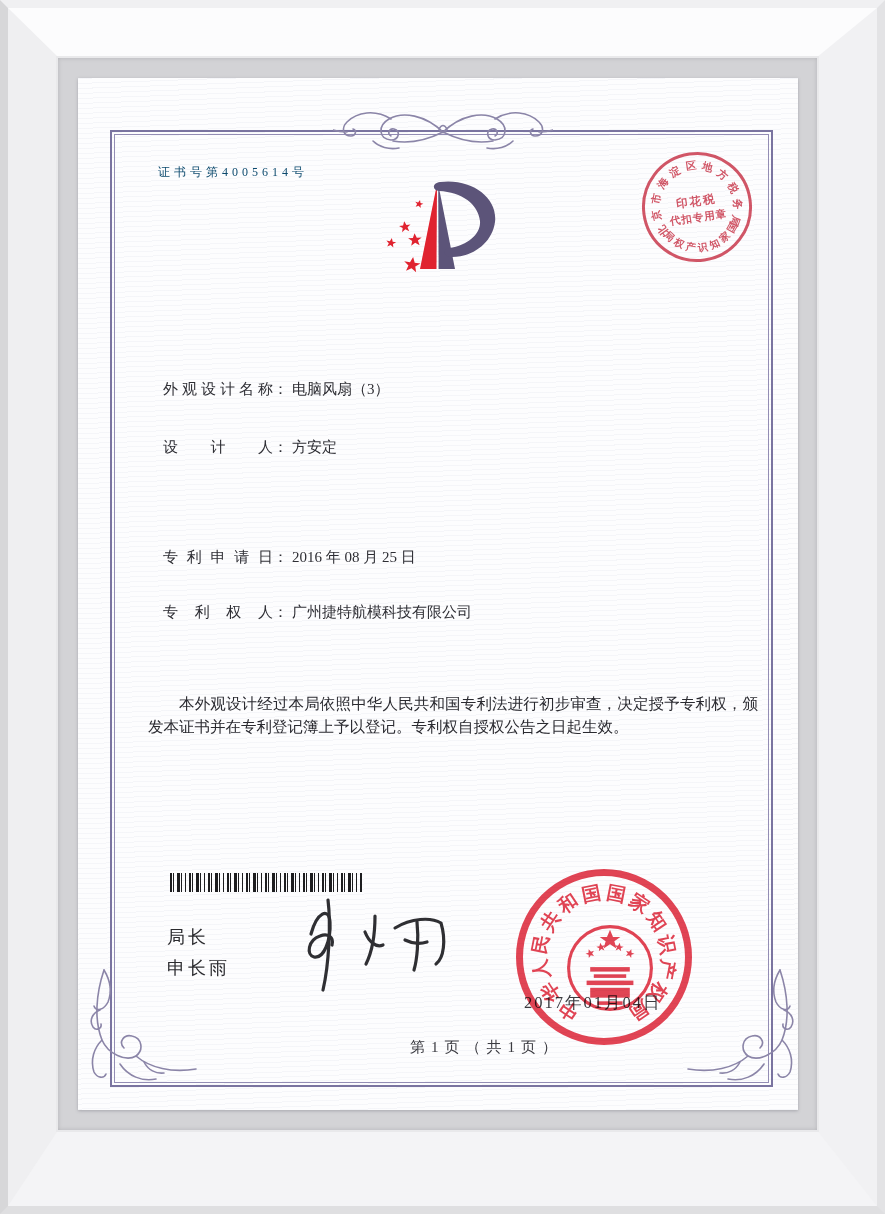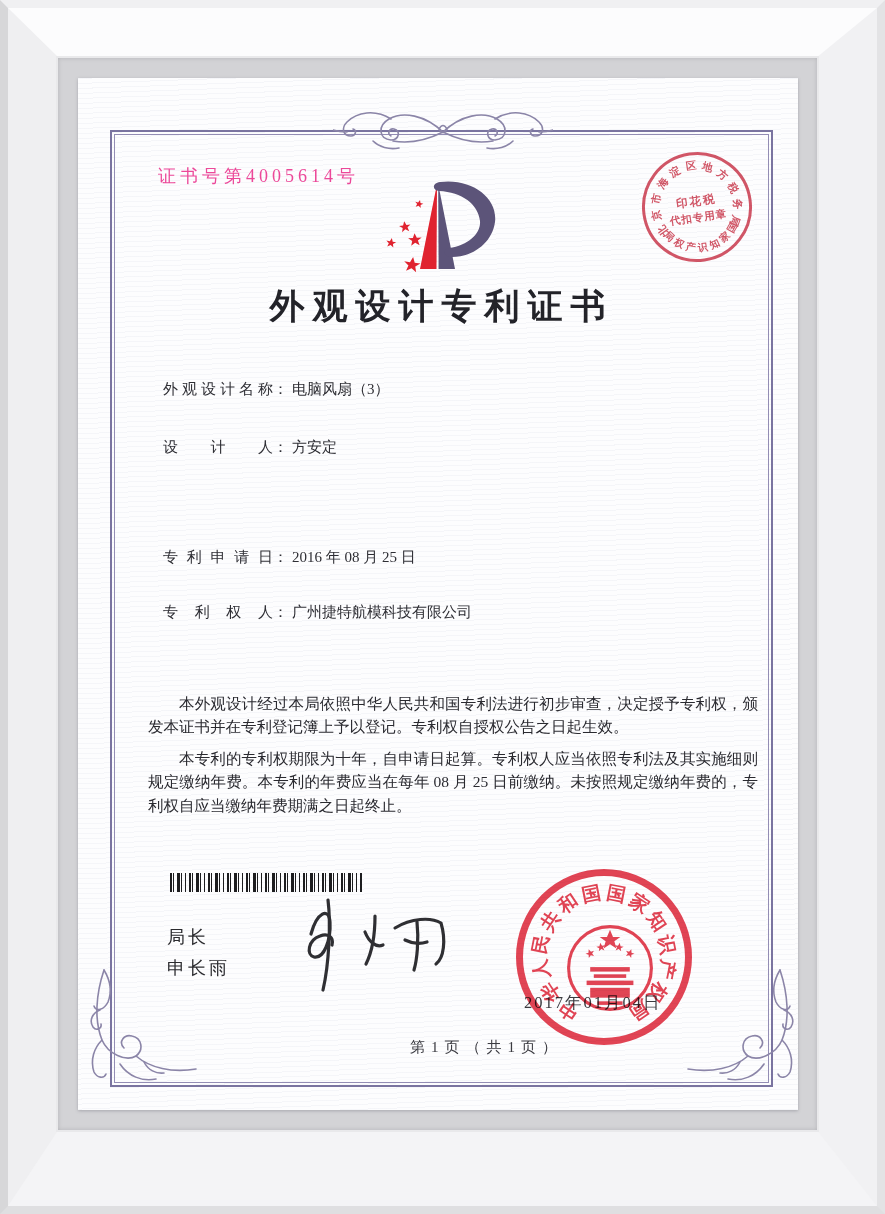--- a/index.html
+++ b/index.html
@@ -22,21 +22,21 @@
     background:
       repeating-linear-gradient(178deg, rgba(186,192,212,.12) 0 1px, rgba(255,255,255,0) 1px 5px),
       #fdfdfe;
     box-shadow:0 1px 3px rgba(90,90,100,.35);}
   
   .bborder{position:absolute;left:110px;top:130px;width:663px;height:957px;
     border:2px solid #7a74a0;padding:2px;box-sizing:border-box;}
   .bborder-in{width:100%;height:100%;border:1px solid #938db4;box-sizing:border-box;}
   .flourish{position:absolute;pointer-events:none;}
   
-  .cert-no{position:absolute;left:158px;top:164px;font-size:18px;letter-spacing:4px;color:#ec4899;}
+  .cert-no{position:absolute;left:158px;top:164px;font-size:12px;letter-spacing:4px;color:#0c4a6e;}
   .title{position:absolute;left:110px;top:283px;width:663px;text-align:center;
     font-size:35px;font-weight:bold;letter-spacing:8px;color:#232329;}
   .frow{position:absolute;left:163px;font-size:15px;color:#2e2e34;white-space:nowrap;}
   .flabel{display:inline-block;width:110px;text-align:justify;text-align-last:justify;}
   .fcolon{display:inline-block;margin-right:4px;}
   .body-text{position:absolute;left:140px;top:684px;width:626px;font-size:15.5px;
     line-height:23.4px;text-align:justify;color:#2a2a30;}
   .body-text p{margin:8px;text-indent:2em;}
   .barcode{position:absolute;left:170px;top:873px;width:192px;height:19px;
     background:repeating-linear-gradient(90deg,
@@ -130,38 +130,36 @@
       <use href="#st" transform="translate(43,62) scale(0.68) rotate(-4)"></use>
       <use href="#st" transform="translate(40,87) scale(0.82) rotate(8)"></use>
       <polygon points="65,6 48,91 64.5,91"></polygon>
     </g>
     <g fill="#5c5479">
       <polygon points="66.2,6 66.6,91 83,91"></polygon>
       <path d="M68,4 C100,0 126,20 123,44 C120,66 99,80 78,79 C72,78 70,72 77,70 C97,67 109,55 108,43 C106,26 90,14 67,13 C60,12 60,5 68,4 Z"></path>
     </g>
   </svg>
 
-  <div class="title">外观设计专利证书</div>
 
   <div class="frow" style="top:380px">
     <span class="flabel">外观设计名称</span><span class="fcolon">：</span><span>电脑风扇（3）</span>
   </div>
   <div class="frow" style="top:438px">
     <span class="flabel">设计人</span><span class="fcolon">：</span><span>方安定</span>
   </div>
   <div class="frow" style="top:548px">
     <span class="flabel">专利申请日</span><span class="fcolon">：</span><span>2016 年 08 月 25 日</span>
   </div>
   <div class="frow" style="top:603px">
     <span class="flabel">专利权人</span><span class="fcolon">：</span><span>广州捷特航模科技有限公司</span>
   </div>
 
   <div class="body-text">
     <p>本外观设计经过本局依照中华人民共和国专利法进行初步审查，决定授予专利权，颁发本证书并在专利登记簿上予以登记。专利权自授权公告之日起生效。</p>
-    <p>本专利的专利权期限为十年，自申请日起算。专利权人应当依照专利法及其实施细则规定缴纳年费。本专利的年费应当在每年 08 月 25 日前缴纳。未按照规定缴纳年费的，专利权自应当缴纳年费期满之日起终止。</p>
   </div>
 
   <div class="barcode"></div>
 
   <div class="signer-title">局长</div>
   <div class="signer-name">申长雨</div>
 
   <svg class="signature" width="175" height="105" viewBox="0 0 175 105">
     <g fill="none" stroke="#2f2f33" stroke-width="3.2" stroke-linecap="round">
       <path d="M28,42 C34,20 46,15 47,30 C48,48 41,67 31,65 C23,63 25,48 37,44 C45,41 51,45 49,53"></path>

